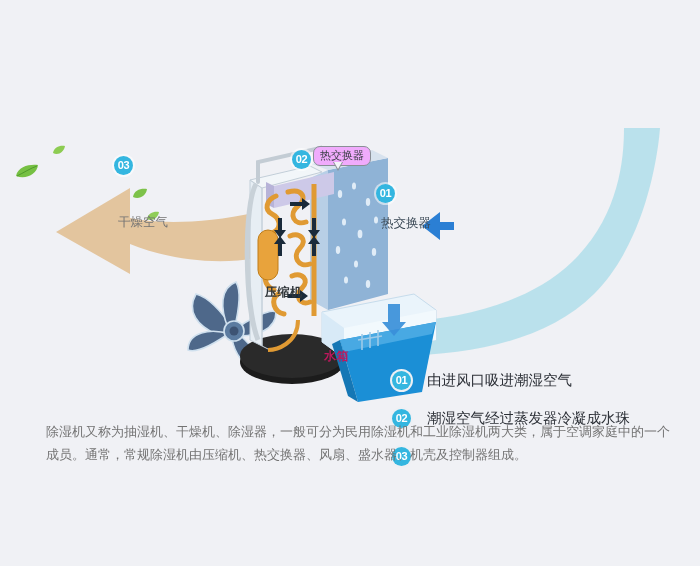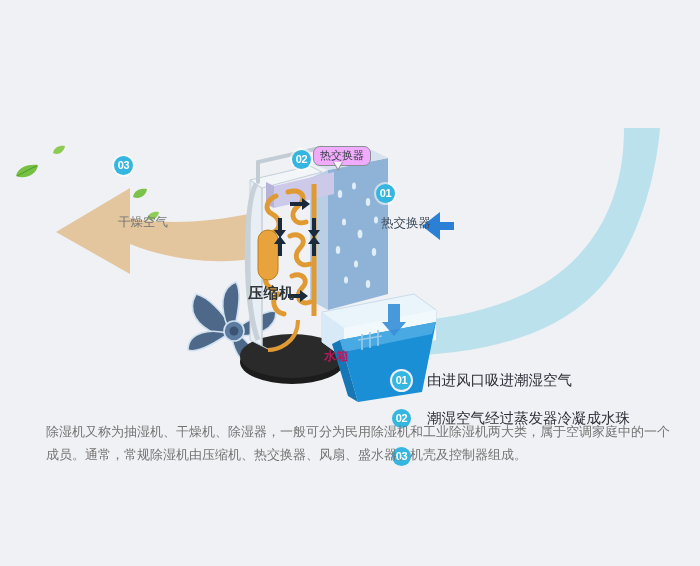--- a/index.html
+++ b/index.html
@@ -58,21 +58,21 @@
     box-shadow:0 0 0 2px rgba(255,255,255,0.55);
   }
   .badge-03{left:114px;top:38px;}
   .badge-02{left:292px;top:32px;}
   .badge-01{left:376px;top:66px;}
 
   
   .lbl{position:absolute;font-size:12px;color:#3b4049;white-space:nowrap;}
   .lbl-dry{left:118px;top:96px;font-size:12.5px;color:#737373;}
   .lbl-humid{left:381px;top:97px;font-size:12.5px;color:#3c4a57;}
-  .lbl-comp{left:248px;top:166px;font-size:15px;color:#2f3539;font-weight:bold;letter-spacing:0.5px;}
+  .lbl-comp{left:265px;top:166px;font-size:12px;color:#2f3539;font-weight:bold;letter-spacing:0.5px;}
   .lbl-tank{left:324px;top:230px;font-size:12px;color:#be185d;font-weight:bold;letter-spacing:0.5px;}
 
   
   .callout{
     position:absolute;left:313px;top:28px;
     padding:1px 6px 2px 6px;
     border:1.2px solid #8a8f96;
     border-radius:7px;
     background:#f0abfc;
     font-size:11px;color:#3a3f46;

